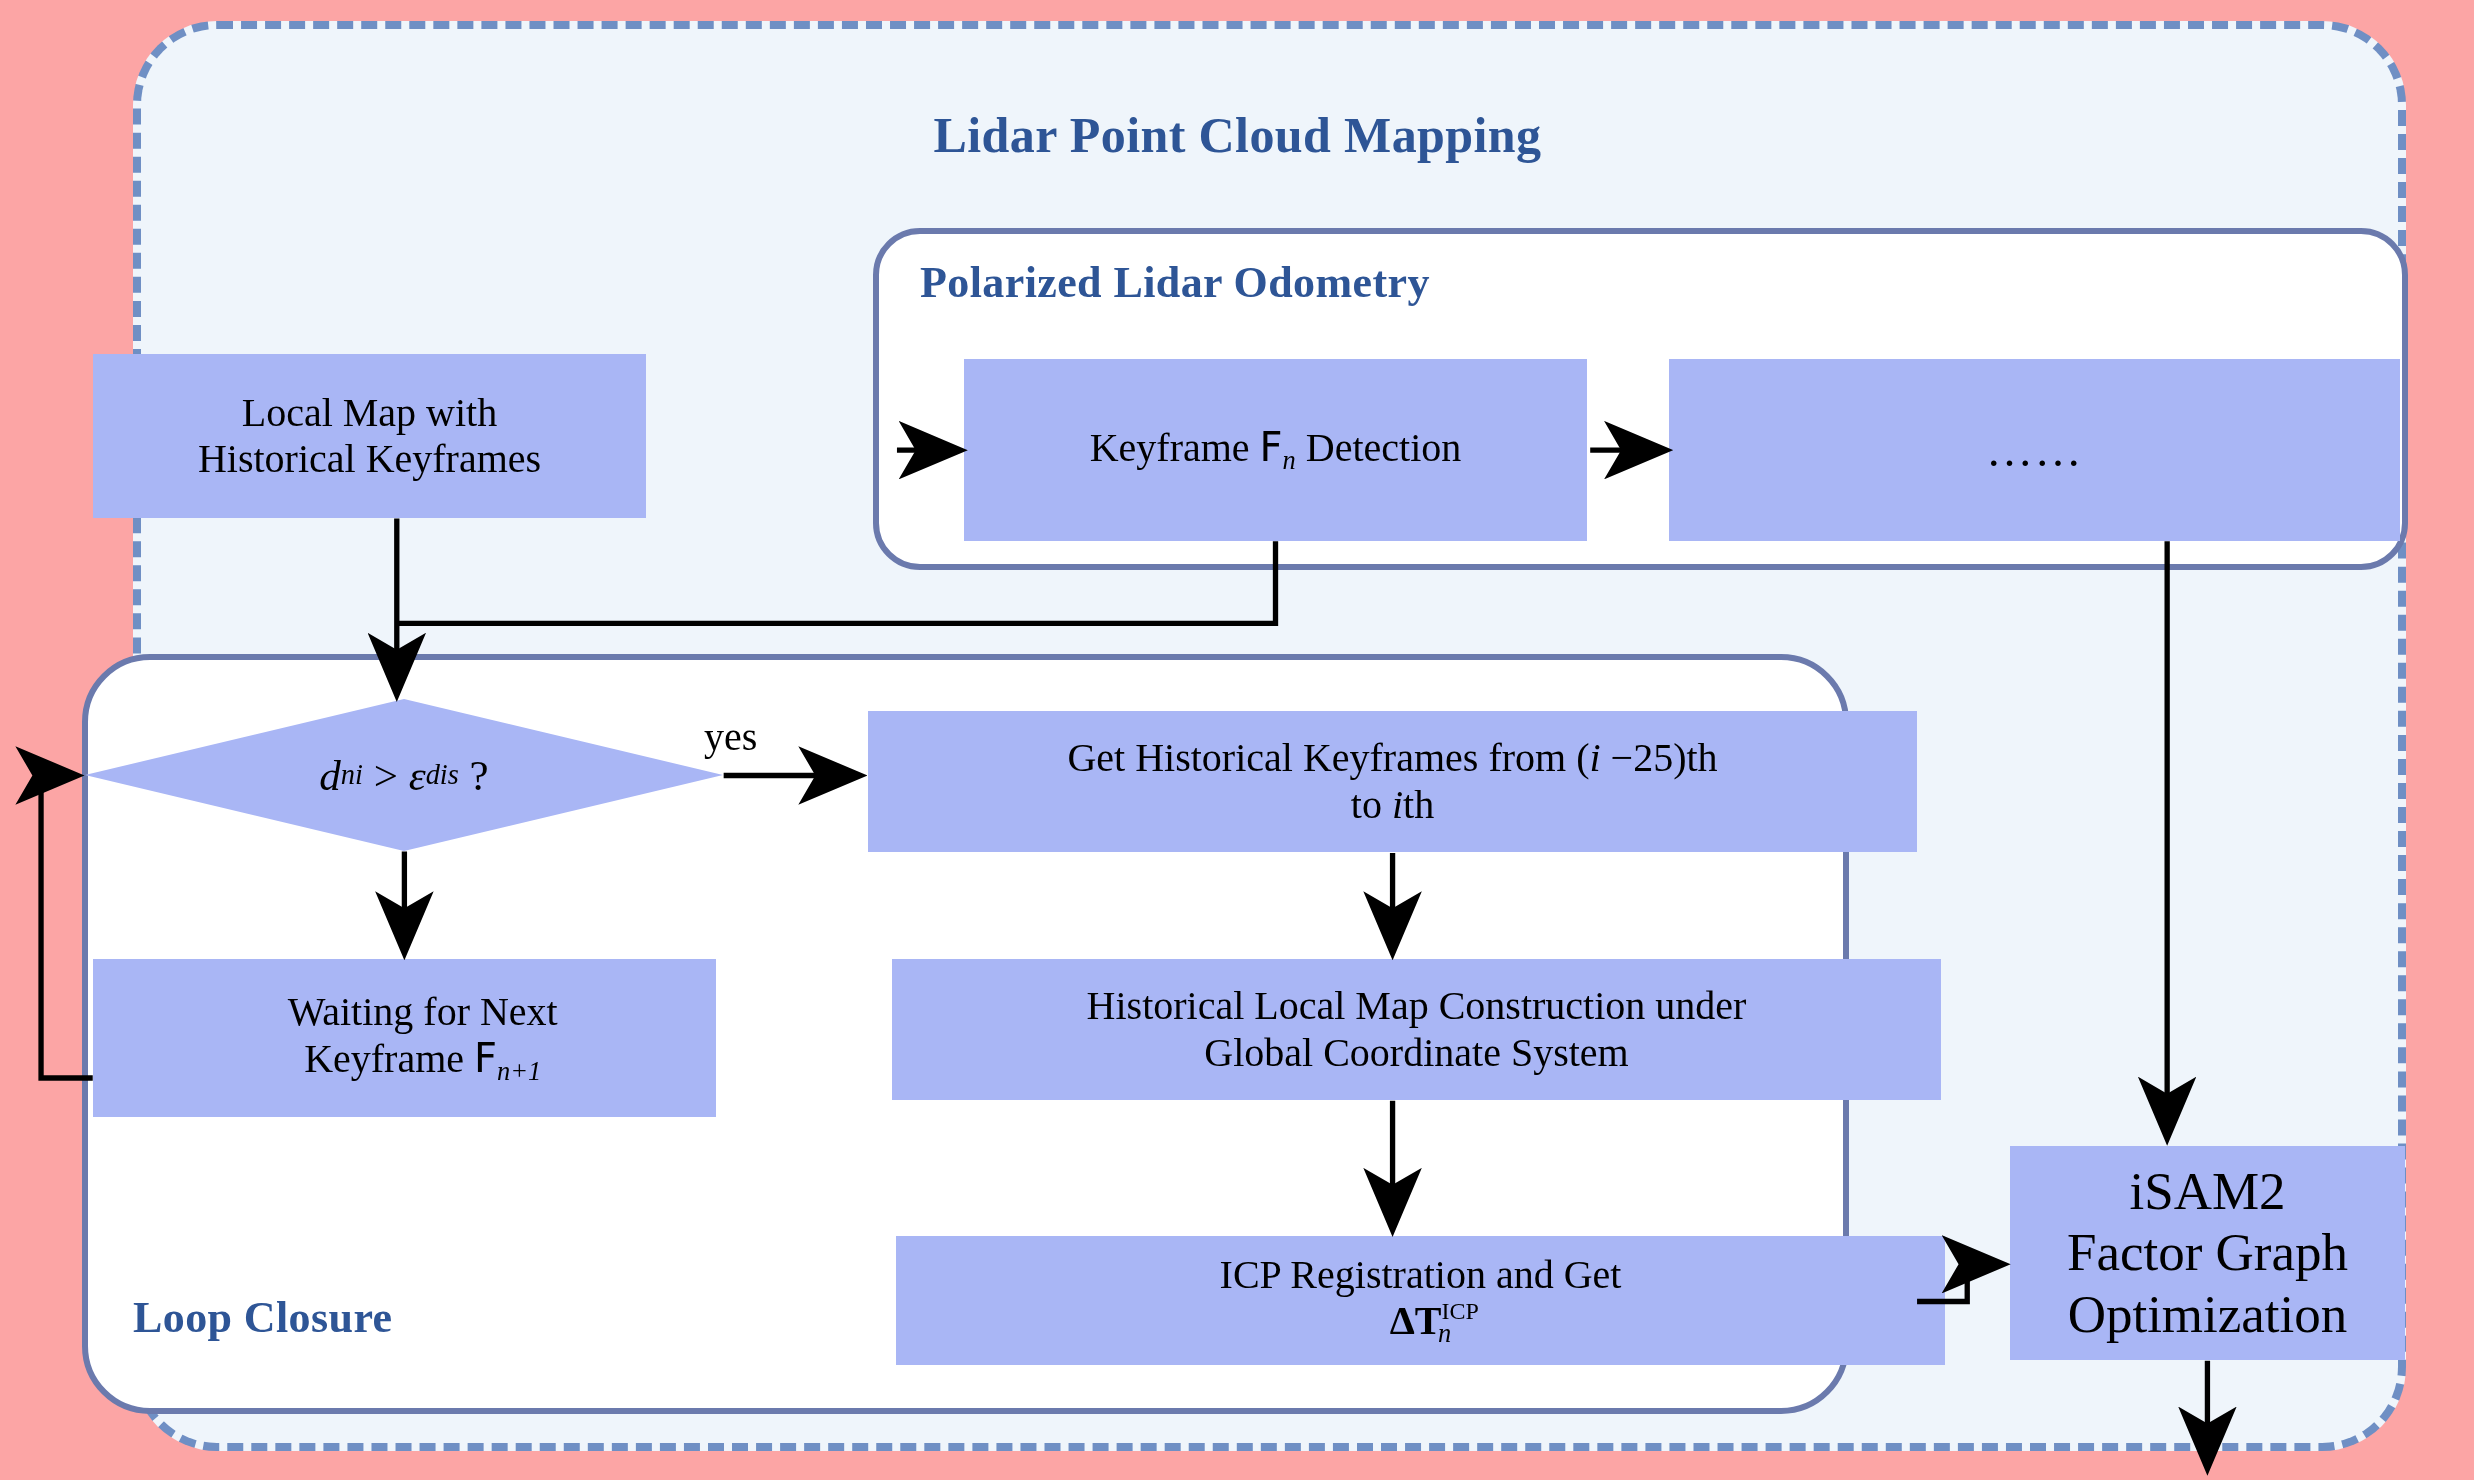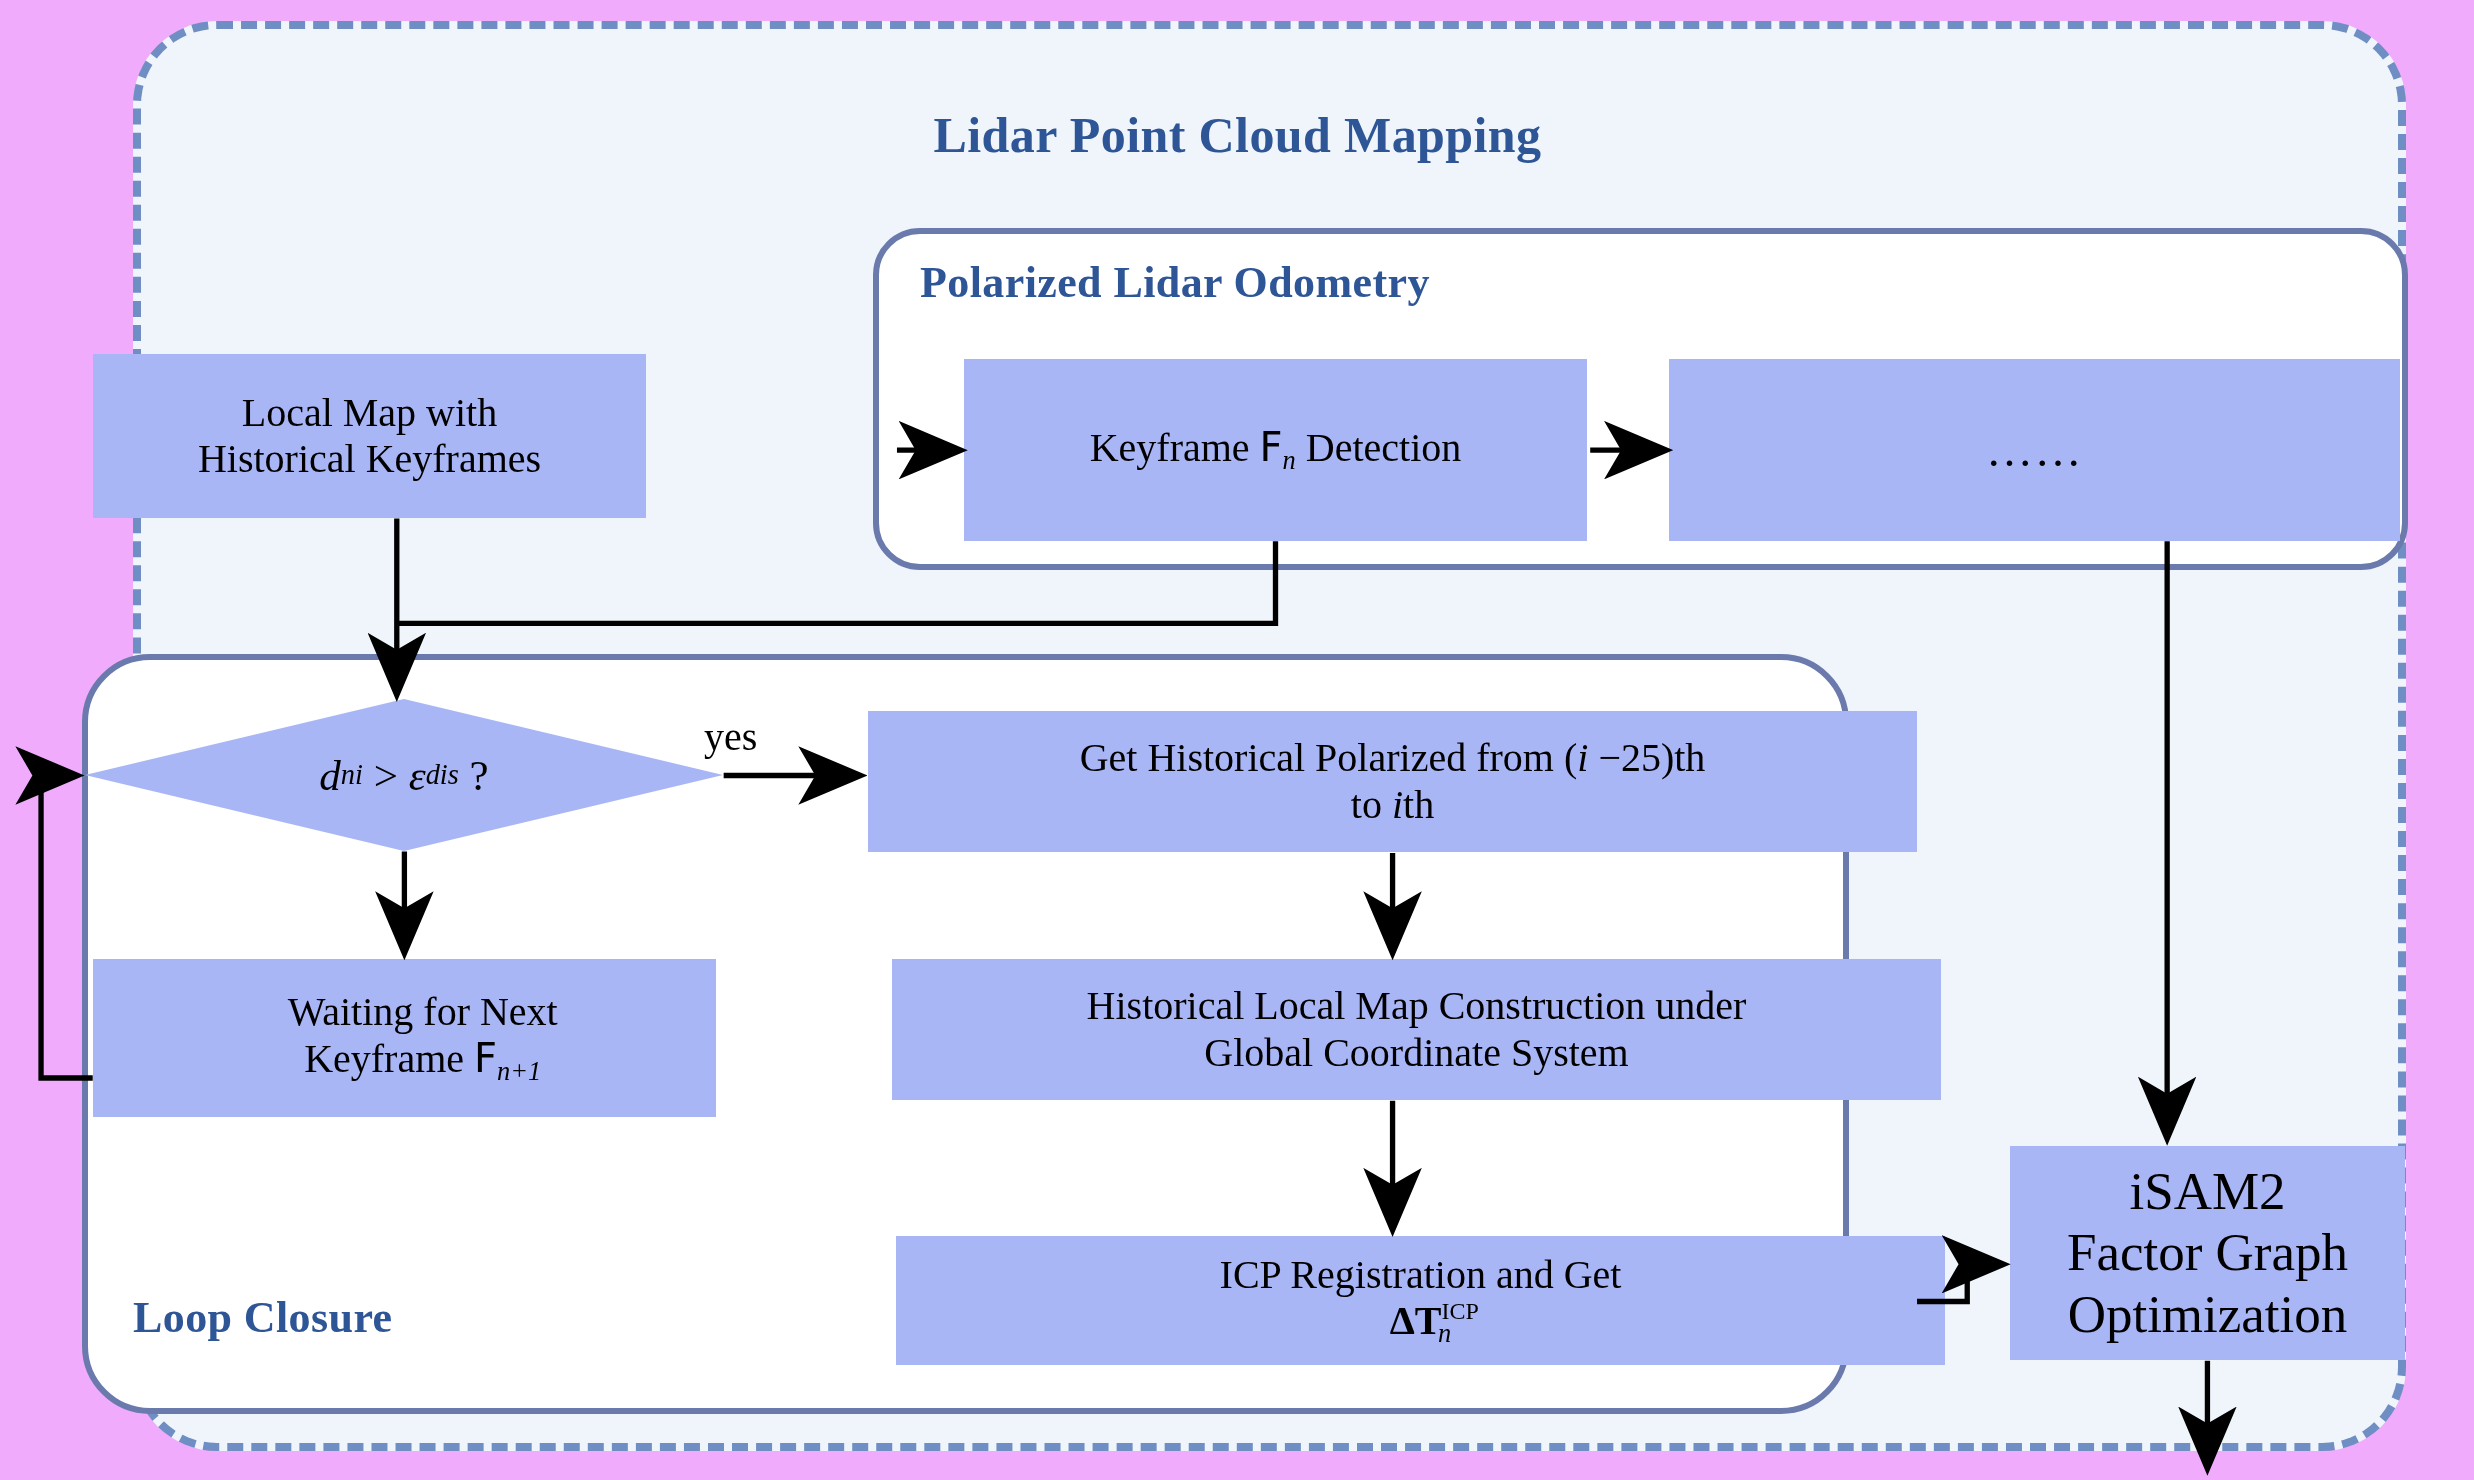--- a/index.html
+++ b/index.html
@@ -1,17 +1,17 @@
 <!DOCTYPE html>
 <html style="font-size:12px"><head>
 <meta charset="utf-8">
 <style>
   html,body{margin:0;padding:0;background:#ffffff;}
   body{font-family:"Liberation Serif", serif;}
-  #stage{position:relative;width:2475px;height:1481px;background:#f0abfc;overflow:hidden;}
+  #stage{position:relative;width:2475px;height:1481px;background:#fca5a5;overflow:hidden;}
 
   
   .outer-dashed{
     position:absolute;left:133px;top:21px;width:2273px;height:1430px;
     border:8.4px dashed #6f8fc4;border-radius:84px;background:#eff5fb;
     box-sizing:border-box;
   }
   .rounded-panel{
     position:absolute;background:#ffffff;border:6.8px solid #6b7aad;
     border-radius:47px;box-sizing:border-box;
@@ -114,21 +114,21 @@
 
   <div class="pbox" id="box-waiting">
     <div>
       <span>Waiting for Next</span><br>
       <span>Keyframe </span><span class="bb">F</span><span class="sub">n+1</span>
     </div>
   </div>
 
   <div class="pbox" id="box-gethist">
     <div>
-      <span>Get Historical Polarized from (</span><span class="mi">i</span><span> −25)th</span><br>
+      <span>Get Historical Keyframes from (</span><span class="mi">i</span><span> −25)th</span><br>
       <span>to </span><span class="mi">i</span><span>th</span>
     </div>
   </div>
 
   <div class="pbox" id="box-histmap">
     <div>
       <span>Historical Local Map Construction under</span><br>
       <span>Global Coordinate System</span>
     </div>
   </div>

